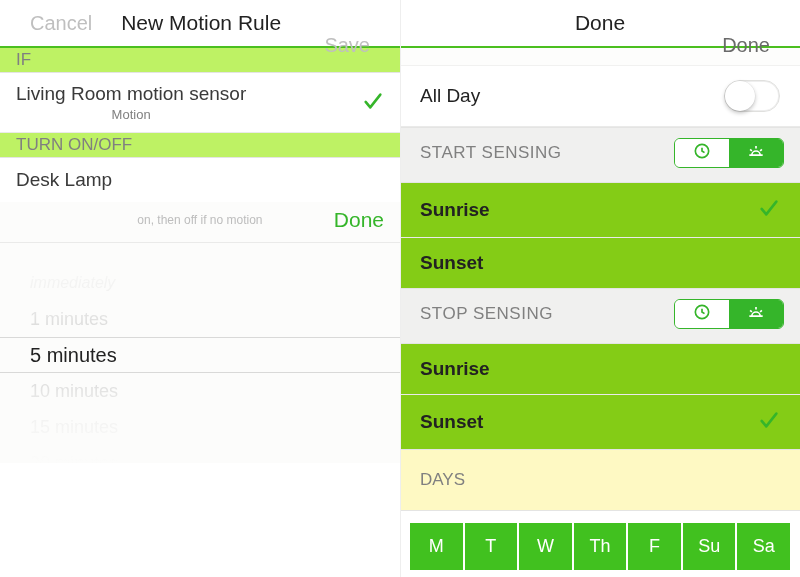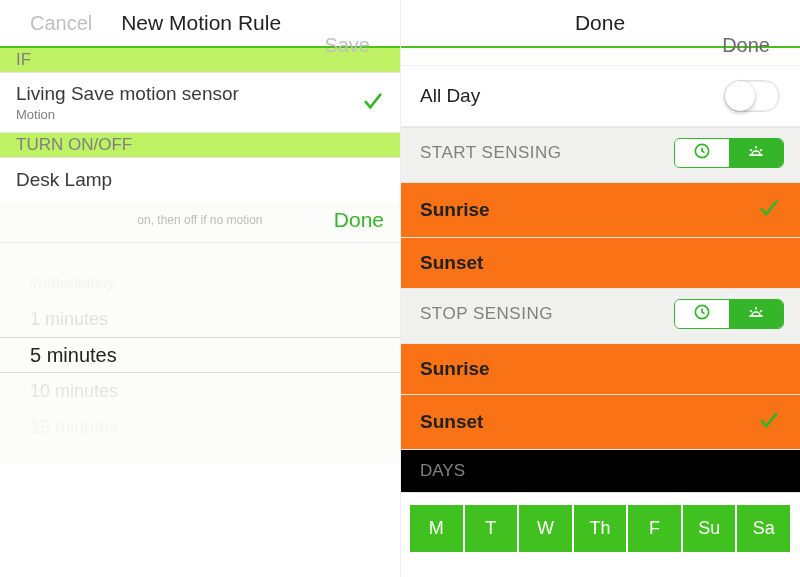--- a/index.html
+++ b/index.html
@@ -63,21 +63,21 @@
     align-items: center;
     justify-content: space-between;
     background: #fff;
     min-height: 44px;
   }
   .row .main {
     display: flex;
     flex-direction: column;
   }
   .row .title { font-size: 19px; color: #3a3a3a; font-weight: 400; }
-  .row .sub { font-size: 13px; color: #808080; margin-top: 2px; }
+  .row .sub { font-size: 13px; color: #808080; margin-top: 2px; text-align: center; }
   .check-icon svg { width: 22px; height: 22px; }
   .done-row {
     display: flex;
     align-items: center;
     justify-content: space-between;
     padding: 6px 16px 10px 16px;
     border-bottom: 1px solid #eaeae9;
     background: #fcfcfb;
   }
   .done-row .hint {
@@ -185,28 +185,28 @@
     background: #fff;
   }
   .seg .seg-item.active { background: #35b52a; }
   .seg .seg-item svg { width: 20px; height: 20px; }
   .opt-row {
     padding: 14px 20px;
     border-bottom: 1px solid #eaeae9;
     display: flex;
     align-items: center;
     justify-content: space-between;
-    background: #f97316;
+    background: #84cc16;
   }
   .opt-row .opt-label { font-size: 19px; font-weight: 600; color: #222; }
   .days-header {
-    background: #000000;
+    background: #fef9c3;
     color: #808080;
     font-size: 17px;
-    padding: 11px 20px;
+    padding: 20px 20px;
     border-top: 1px solid #e4e4e3;
     border-bottom: 1px solid #e4e4e3;
   }
   .days-row {
     display: flex;
     gap: 2px;
     padding: 12px 10px 0 10px;
   }
   .day {
     flex: 1;
@@ -227,21 +227,21 @@
   <div class="navbar">
     <span class="nav-btn">Cancel</span>
     <span class="nav-title">New Motion Rule</span>
     <span class="nav-btn right">Save</span>
   </div>
 
   <div class="section-header">IF</div>
 
   <div class="row">
     <div class="main">
-      <span class="title">Living Save motion sensor</span>
+      <span class="title">Living Room motion sensor</span>
       <span class="sub">Motion</span>
     </div>
     <span class="check-icon">
       <svg viewBox="0 0 24 24" fill="none" stroke="#35b52a" stroke-width="2.8" stroke-linecap="round" stroke-linejoin="round">
           <polyline points="4 13 9 19 20 5"></polyline>
         </svg>
     </span>
   </div>
 
   <div class="section-header">TURN ON/OFF</div>

